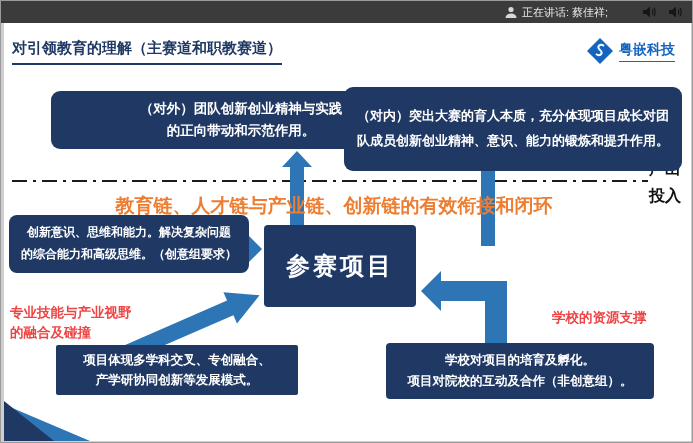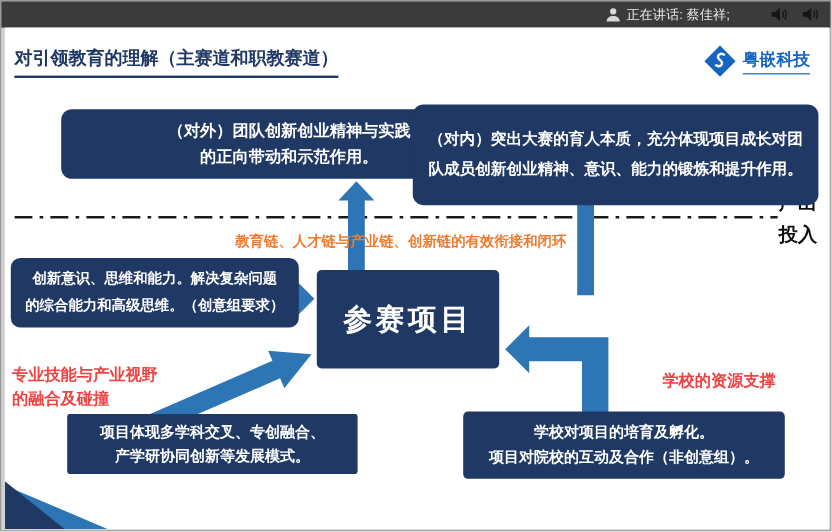--- a/index.html
+++ b/index.html
@@ -22,21 +22,21 @@
 
   .logo { position:absolute; right:16px; top:14px; display:flex; align-items:center; gap:5px; }
   .logo-text { font-size:14px; font-weight:bold; color:#1565c0; border-bottom:1px solid #1565c0; padding-bottom:2px; }
 
   .divider-svg { position:absolute; left:8px; top:156px; }
   .io-label { position:absolute; left:645px; font-size:16px; font-weight:bold; color:#111; }
   #label-output { top:136px; }
   #label-input  { top:163px; }
 
   .chain-text { position:absolute; left:0; top:170px; width:660px; text-align:center;
-                font-size:12px; font-weight:bold; color:#ed7d31; }
+                font-size:19px; font-weight:bold; color:#ed7d31; }
 
   .arrows-svg { position:absolute; left:0; top:0; }
 
   .navy-box { position:absolute; background:#1f3864; color:#fff; font-weight:bold;
               display:flex; align-items:center; justify-content:center; text-align:center;
               white-space:pre-line; border-radius:9px; }
   #box-top-left     { left:5px;   top:68px;  width:380px; height:58px; font-size:13.5px; line-height:1.65;margin-left:42px; }
   #box-top-right    { left:340px; top:64px;  width:338px; height:84px; font-size:13px;   line-height:1.9; }
   #box-left         { left:5px;   top:192px; width:240px; height:58px; font-size:12px;   line-height:1.8; border-radius:8px; }
   #box-center       { left:260px; top:202px; width:152px; height:82px; font-size:24px; letter-spacing:3px; border-radius:4px; }

